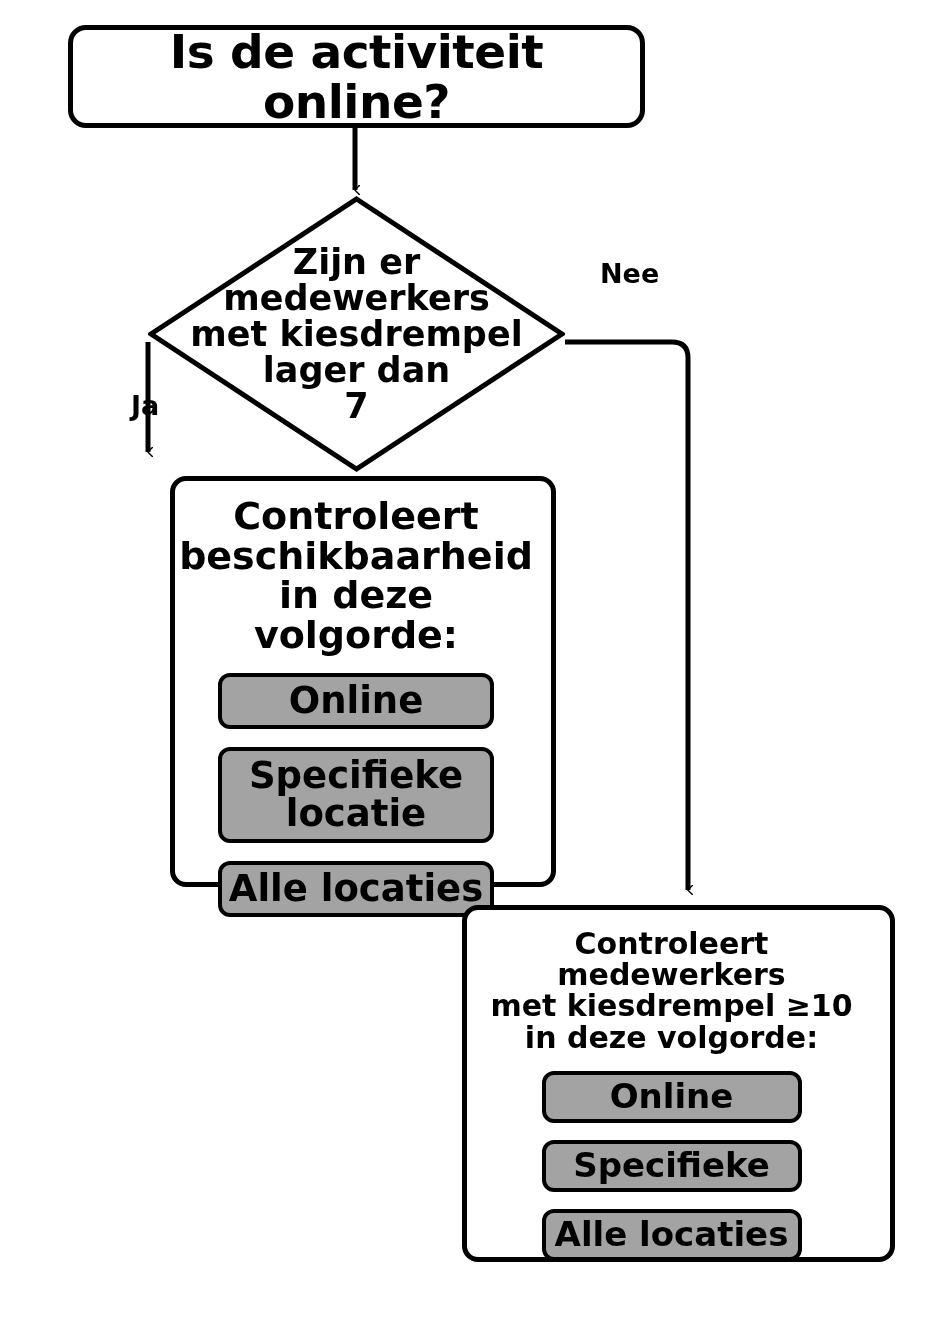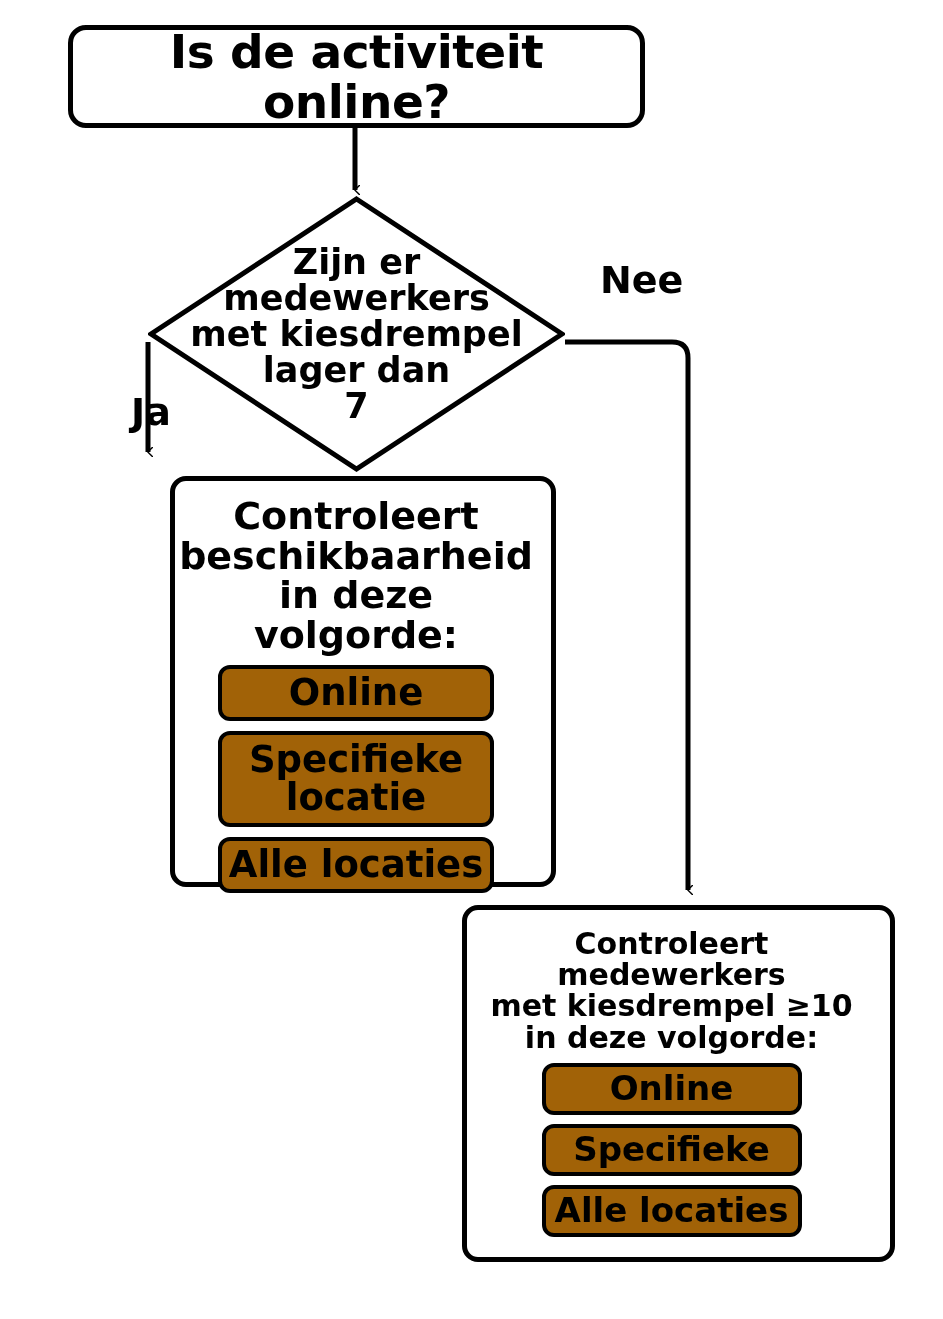--- a/index.html
+++ b/index.html
@@ -86,50 +86,51 @@
     width: 100%;
   }
   .sublist {
     width: 100%;
     display: flex;
     flex-direction: column;
     align-items: center;
   }
   .subbox {
     box-sizing: border-box;
-    background: #a16207;
+    background: #a3a3a3;
     border: 4px solid #000000;
     border-radius: 12px;
     display: flex;
     align-items: center;
     justify-content: center;
     text-align: center;
     font-weight: 600;
     line-height: 1.03;
     white-space: pre-line;
     color: #000000;
+    margin-top: 8px;
   }
 
   
   #process-left .process-title { font-size: 38px; margin-top: 4px; }
   #process-left .sublist { margin-top: 10px; gap: 10px; }
   #process-left .subbox { width: 276px; font-size: 37px; padding: 4px 6px; }
   #process-left .subbox.s1 { height: 56px; }
   #process-left .subbox.s2 { height: 96px; }
   #process-left .subbox.s3 { height: 56px; }
 
   
   #process-right .process-title { font-size: 30px; margin-top: 6px; }
   #process-right .sublist { margin-top: 10px; gap: 9px; }
   #process-right .subbox { width: 260px; height: 52px; font-size: 34px; padding: 2px 6px; }
 
   
   .edge-label {
     position: absolute;
-    font-size: 38px;
+    font-size: 27px;
     font-weight: 700;
     color: #000000;
     white-space: nowrap;
   }
 </style>
 </head>
 <body>
 
 <div id="canvas">
 

